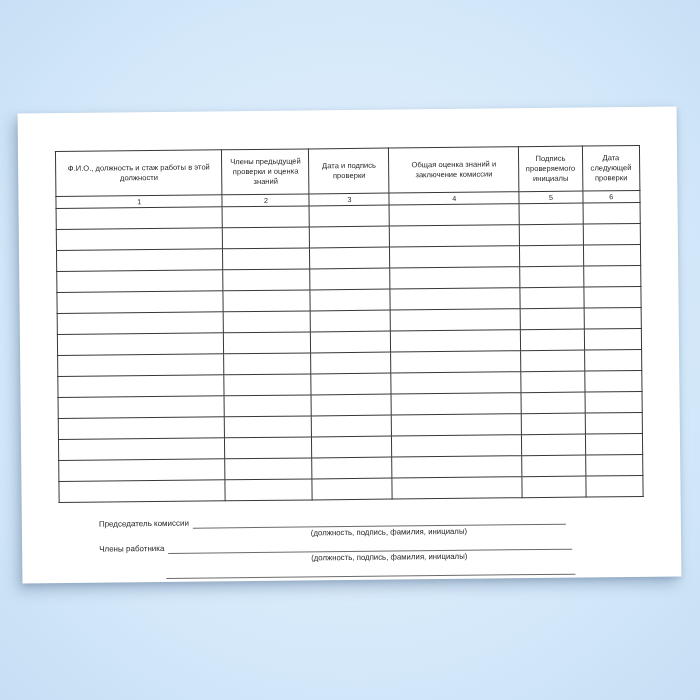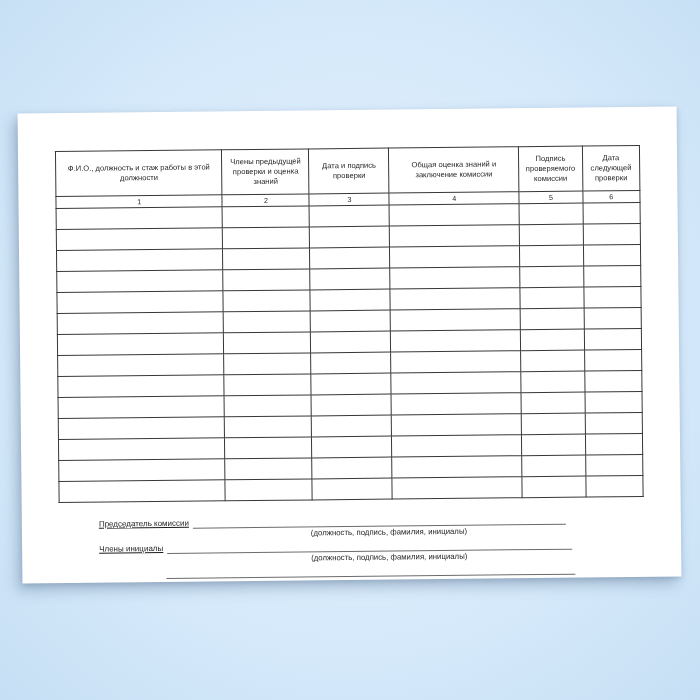--- a/index.html
+++ b/index.html
@@ -78,21 +78,20 @@
   }
   .sig-row {
     display: flex;
     align-items: flex-end;
     height: 12.5px;
   }
   .sig-row .sig-label {
     white-space: nowrap;
     padding-right: 4px;
     line-height: 11px;
-    text-decoration: underline;
   }
   .sig-line {
     flex: 1;
     border-bottom: 1px solid #6b6b6b;
     height: 10px;
   }
   .sig-row.row-1 { width: 467px; }
   .sig-row.row-2 { width: 473px; }
   .sig-row.row-3 { width: 409px; margin-left: 67px; }
   .sig-caption {
@@ -120,21 +119,21 @@
           <col style="width:22.2%">
           <col style="width:10.9%">
           <col style="width:9.8%">
         </colgroup>
         <thead>
           <tr class="header-row">
             <th>Ф.И.О., должность и стаж работы в этой должности</th>
             <th>Члены предыдущей проверки и оценка знаний</th>
             <th>Дата и подпись проверки</th>
             <th>Общая оценка знаний и заключение комиссии</th>
-            <th>Подпись проверяемого комиссии</th>
+            <th>Подпись проверяемого инициалы</th>
             <th>Дата следующей проверки</th>
           </tr>
           <tr class="number-row">
             <td>1</td>
             <td>2</td>
             <td>3</td>
             <td>4</td>
             <td>5</td>
             <td>6</td>
           </tr>
@@ -255,21 +254,21 @@
           </tbody>
       </table>
 
       <div class="sig-block">
         <div class="sig-row row-1">
           <span class="sig-label">Председатель комиссии</span>
           <span class="sig-line"></span>
         </div>
         <div class="sig-caption">(должность, подпись, фамилия, инициалы)</div>
         <div class="sig-row row-2">
-          <span class="sig-label">Члены инициалы</span>
+          <span class="sig-label">Члены работника</span>
           <span class="sig-line"></span>
         </div>
         <div class="sig-caption">(должность, подпись, фамилия, инициалы)</div>
         <div class="sig-row row-3">
           <span class="sig-line"></span>
         </div>
       </div>
 
     </div>
   </div>

